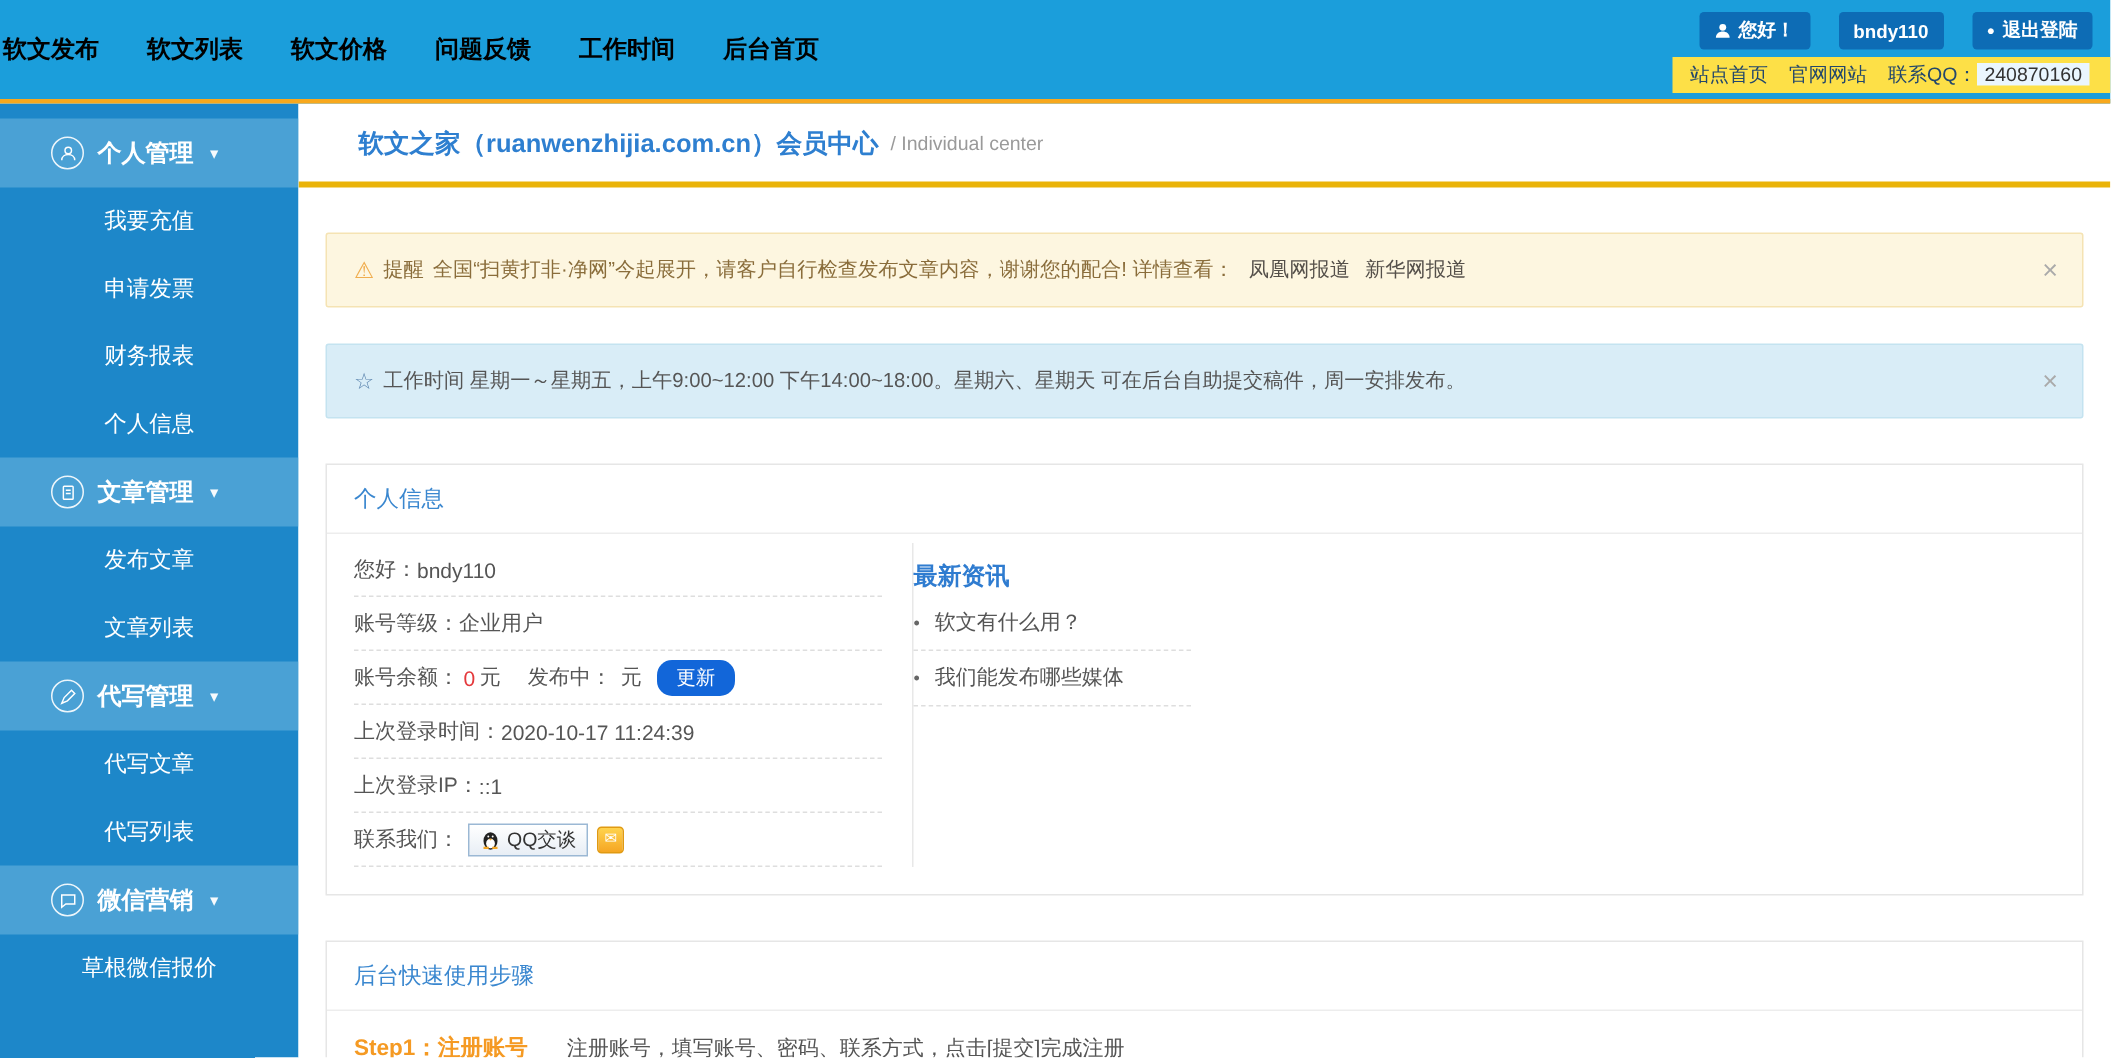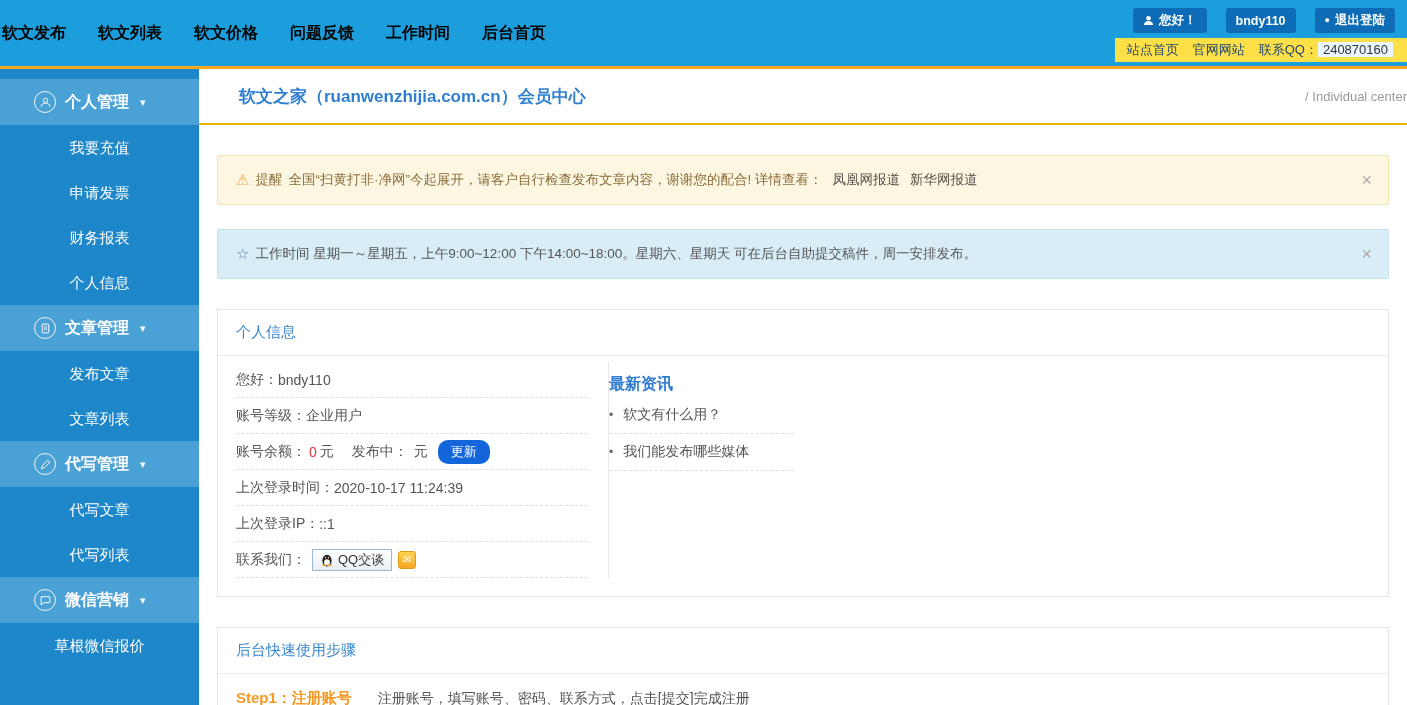--- a/index.html
+++ b/index.html
@@ -25,21 +25,21 @@
 
   
   .sidebar { width:199px; flex-shrink:0; background:#1d87c9; padding-top:10px; color:#fff; }
   .side-header { height:46px; background:#4aa1d5; display:flex; align-items:center; padding-left:34px; gap:9px; font-size:16px; font-weight:bold; cursor:pointer; }
   .side-icon { width:22px; height:22px; border:1px solid rgba(255,255,255,.9); border-radius:50%; display:flex; align-items:center; justify-content:center; flex-shrink:0; }
   .caret { font-size:11px; color:rgba(255,255,255,.95); margin-left:2px; }
   .side-item { height:45px; line-height:45px; text-align:center; font-size:15px; color:#fff; cursor:pointer; }
 
   
   .content { flex:1; background:#fff; overflow:hidden; }
-  .titlebar { height:56px; display:flex; align-items:center; padding-left:40px; border-bottom:2px solid #eab308;justify-content:space-between; }
+  .titlebar { height:56px; display:flex; align-items:center; padding-left:40px; border-bottom:4px solid #eab308; }
   .page-title { color:#2e7fd0; font-size:17px; font-weight:bold; }
   .page-subtitle { color:#9a9a9a; font-size:13px; margin-left:8px; }
 
   .alert { position:relative; margin:0 18px; padding:15px 44px 15px 18px; font-size:13.5px; border:1px solid; border-radius:2px; display:flex; align-items:center; gap:6px; }
   .alert-warn { margin-top:30px; background:#fdf6e0; border-color:#f5e3b3; color:#8a6d3b; }
   .alert-warn .warn-icon { color:#f0ad4e; font-size:15px; }
   .alert-warn a { color:#55504a; text-decoration:none; cursor:pointer; margin-left:4px; }
   .alert-info { margin-top:24px; background:#d9edf7; border-color:#c4e3f0; color:#555; }
   .alert-info .star-icon { color:#5e87b0; font-size:15px; }
   .alert .close { position:absolute; right:16px; top:50%; transform:translateY(-50%); color:#aaa; font-size:18px; cursor:pointer; line-height:1; }

